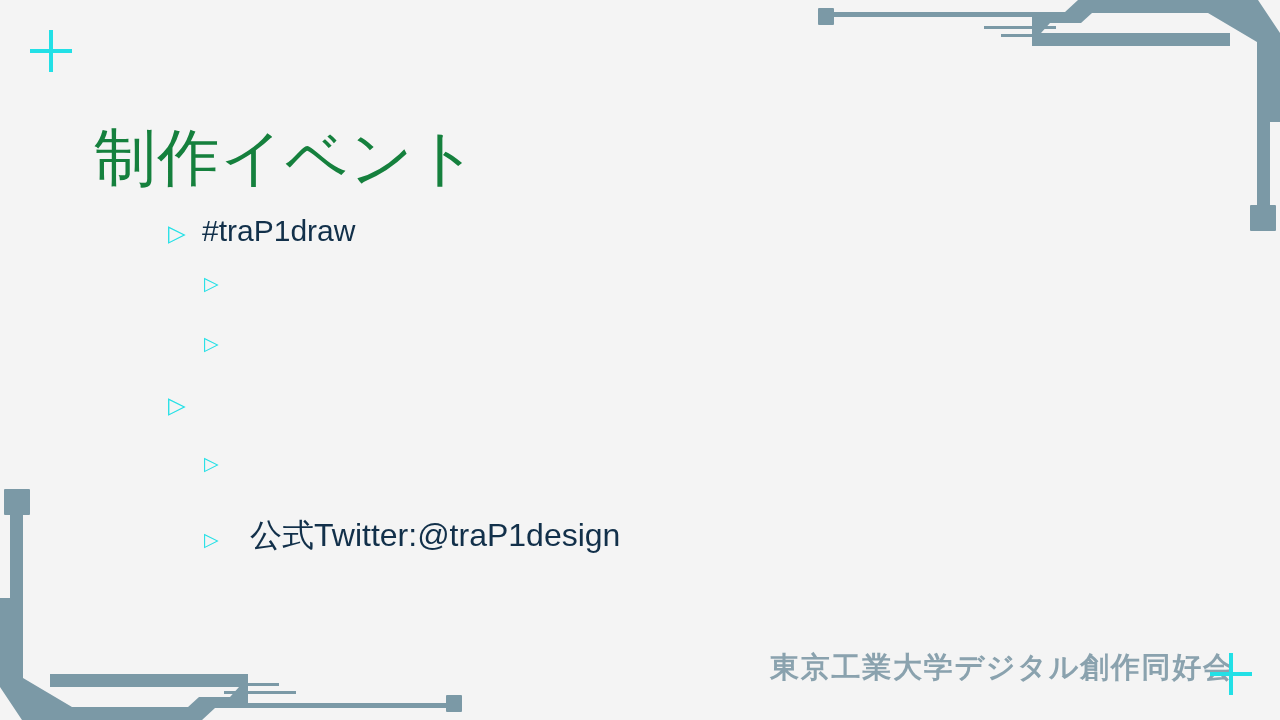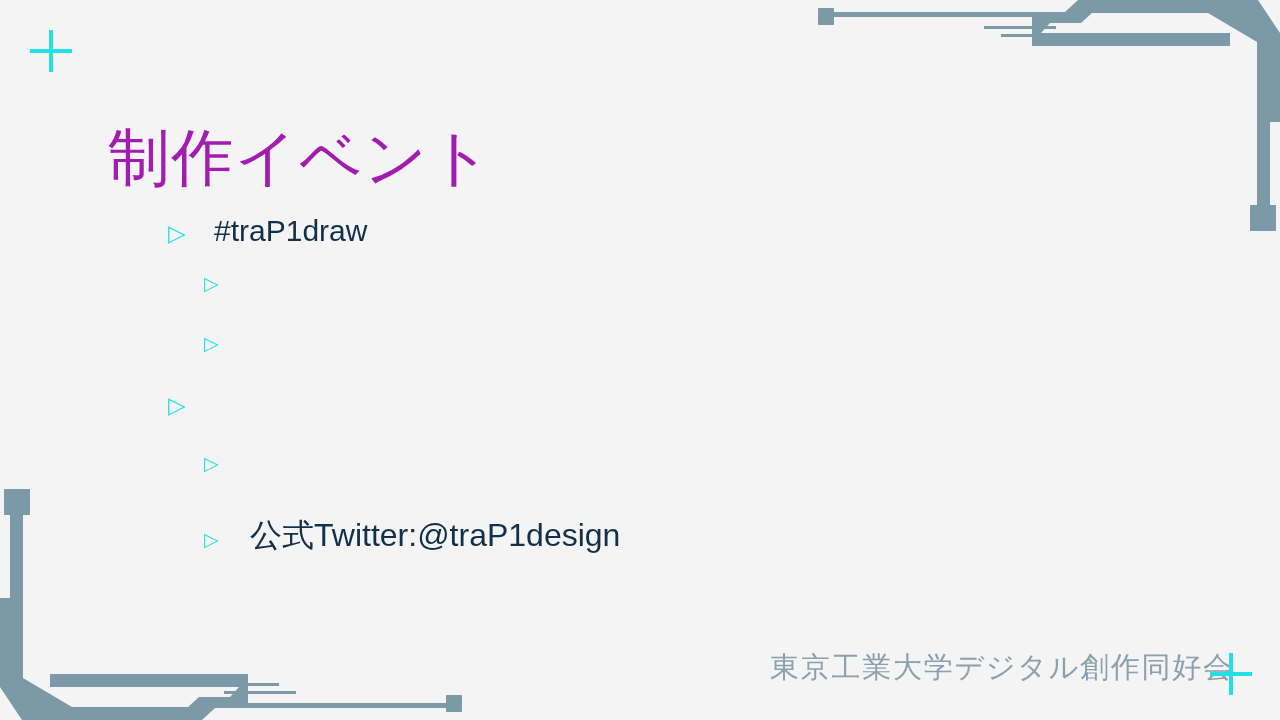--- a/index.html
+++ b/index.html
@@ -73,26 +73,26 @@
   #plus-bottom-right {
     left: 1210px;
     top: 653px;
     width: 42px;
     height: 42px;
   }
 
   
   #page-title {
     position: absolute;
-    left: 108px;
+    left: 94px;
     top: 80px;
     font-size: 62px;
     line-height: 1.15;
     letter-spacing: 0.02em;
-    color: #a21caf;
+    color: #15803d;
     font-weight: 400;
     white-space: nowrap;
   }
 
   
   #bullet-list {
     position: absolute;
     left: 168px;
     top: 214px;
     width: 1000px;
@@ -117,21 +117,21 @@
   .lvl-1 {
     margin-left: 0;
     height: 60px;
     font-size: 30px;
   }
   .lvl-1 .marker {
     width: 26px;
     font-size: 23px;
   }
   .lvl-1 .btext {
-    margin-left: 20px;
+    margin-left: 8px;
     font-size: 30px;
   }
 
   
   .lvl-2 {
     margin-left: 36px;
     height: 60px;
     font-size: 32px;
   }
   .lvl-2 .marker {
@@ -144,21 +144,21 @@
   }
 
   
   #footer-logo {
     position: absolute;
     left: 770px;
     top: 648px;
     font-size: 29px;
     letter-spacing: 0.06em;
     color: #8aa2ae;
-    font-weight: 400;
+    font-weight: 700;
     white-space: nowrap;
   }
 </style>
 </head>
 <body>
 
 <div id="slide">
 
   <svg class="deco deco-tr" viewBox="0 0 470 270" width="470" height="270" aria-hidden="true">
     <g fill="#7b99a6">

